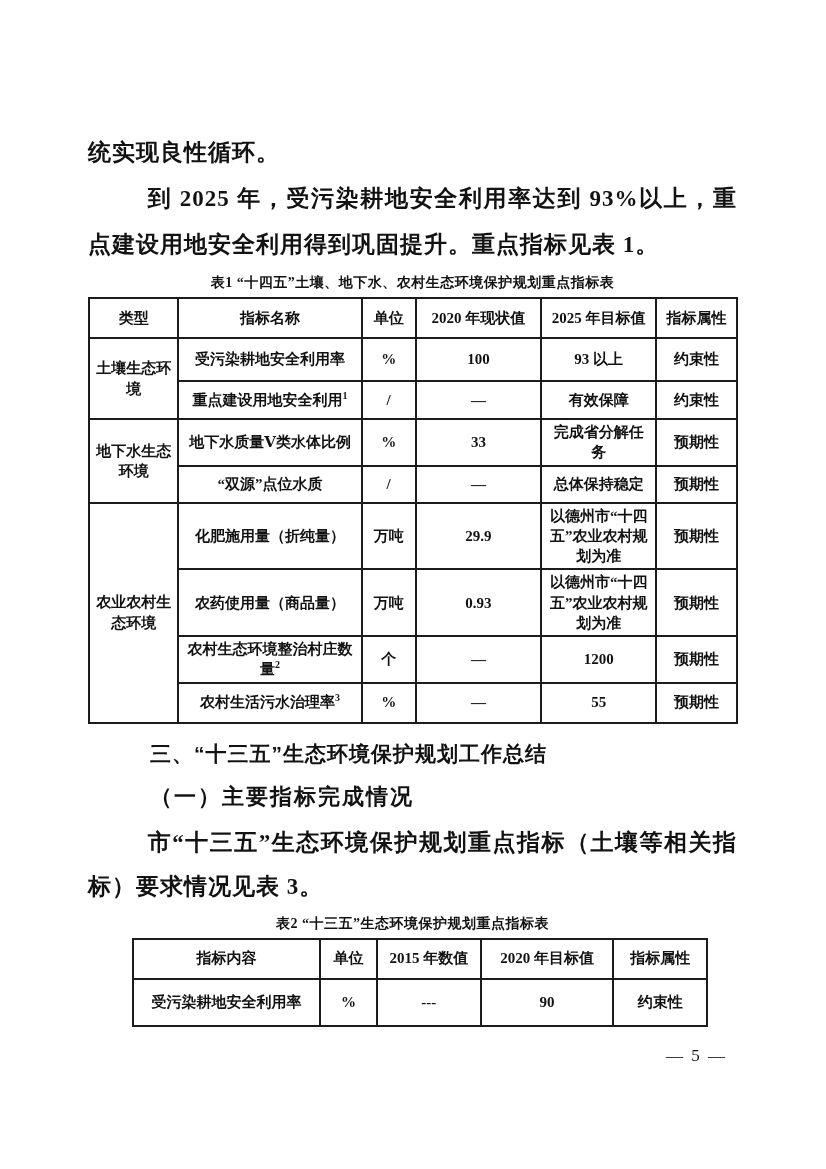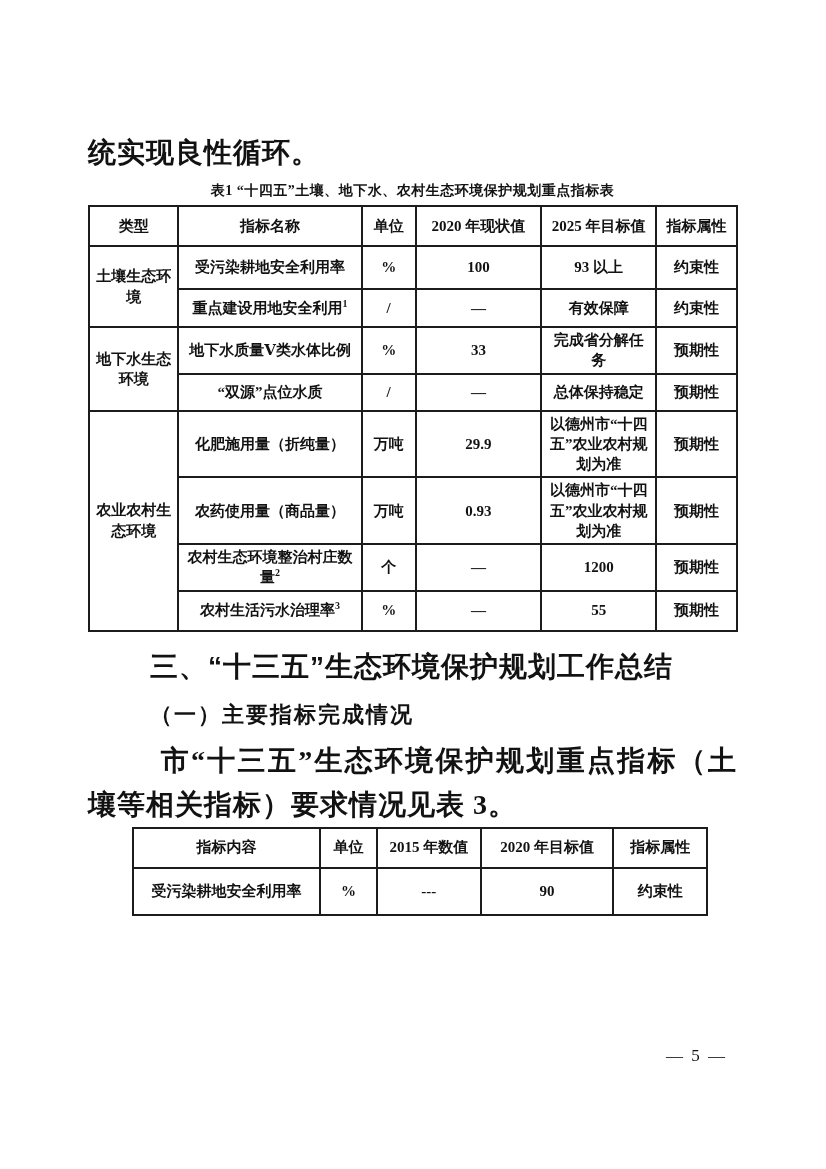--- a/index.html
+++ b/index.html
@@ -1,55 +1,56 @@
 <!DOCTYPE html>
 <html lang="zh"><head>
 <meta charset="utf-8">
 <style>
   html,body{margin:0;padding:0;background:#fff;}
   body{width:826px;height:1169px;color:#121212;
        font-family:"Liberation Serif","DejaVu Serif",serif;}
   .page{position:relative;width:826px;height:1169px;box-sizing:border-box;
         padding:130px 89px 0 88px;overflow:hidden;}
   
-  .bodytext{font-size:28px;line-height:46px;font-weight:600;
+  .bodytext{font-size:23px;line-height:46px;font-weight:600;
             text-align:justify;margin:0;letter-spacing:1px;}
   .indent2{text-indent:2.6em;}
   
   .tbl-title{font-size:14px;font-weight:bold;text-align:center;
              margin:6px 0 5px 0;letter-spacing:.5px;}
   
   table{border-collapse:collapse;table-layout:fixed;}
   .t1{width:650px;}
   .t2{width:576px;margin-left:44px;}
   td,th{border:2px solid #1c1c1c;text-align:center;vertical-align:middle;
         font-size:15px;font-weight:bold;padding:2px 4px;line-height:1.35;
         word-break:break-all;}
   
   .notes{margin-top:5px;font-size:15px;font-weight:bold;line-height:23px;}
   .note-first{padding-left:16px;}
   .note-rest{padding-left:49px;}
   
-  .sec-heading{font-size:28px;font-weight:bold;margin:16px 0 0 0;
+  .sec-heading{font-size:21px;font-weight:bold;margin:16px 0 0 0;
                text-indent:62px;letter-spacing:1px;
                font-family:"Liberation Sans","DejaVu Sans",sans-serif;}
   .sub-heading{font-size:22px;font-weight:bold;margin:14px 0 0 0;
                text-indent:62px;letter-spacing:2px;}
   .para2{margin-top:9px;line-height:44px;}
   
   .page-num{position:absolute;top:1046px;right:99px;font-size:17px;
             letter-spacing:2px;}
   sup{font-size:10px;vertical-align:super;line-height:0;}
 </style>
 </head>
 <body>
 
 <div class="page">
 
   <p class="bodytext">统实现良性循环。</p>
+  <p class="bodytext indent2">到 2025 年，受污染耕地安全利用率达到 93%以上，重点建设用地安全利用得到巩固提升。重点指标见表 1。</p>
 
   <div class="tbl-title">表1 “十四五”土壤、地下水、农村生态环境保护规划重点指标表</div>
 
   <table class="t1">
     <colgroup>
       <col style="width:13.8%">
         <col style="width:28.3%">
         <col style="width:8.3%">
       <col style="width:19.4%">
         <col style="width:17.7%">
@@ -124,20 +125,21 @@
         <td>预期性</td>
       </tr>
     </tbody>
   </table>
 
 
   <h2 class="sec-heading">三、“十三五”生态环境保护规划工作总结</h2>
   <h3 class="sub-heading">（一）主要指标完成情况</h3>
   <p class="bodytext indent2 para2">市“十三五”生态环境保护规划重点指标（土壤等相关指标）要求情况见表 3。</p>
 
+  <div class="tbl-title">表2  “十三五”生态环境保护规划重点指标表</div>
 
   <table class="t2">
     <colgroup>
       <col style="width:32.6%">
         <col style="width:9.9%">
         <col style="width:18.1%">
       <col style="width:23.1%">
         <col style="width:16.3%">
     </colgroup>
     <tbody>

